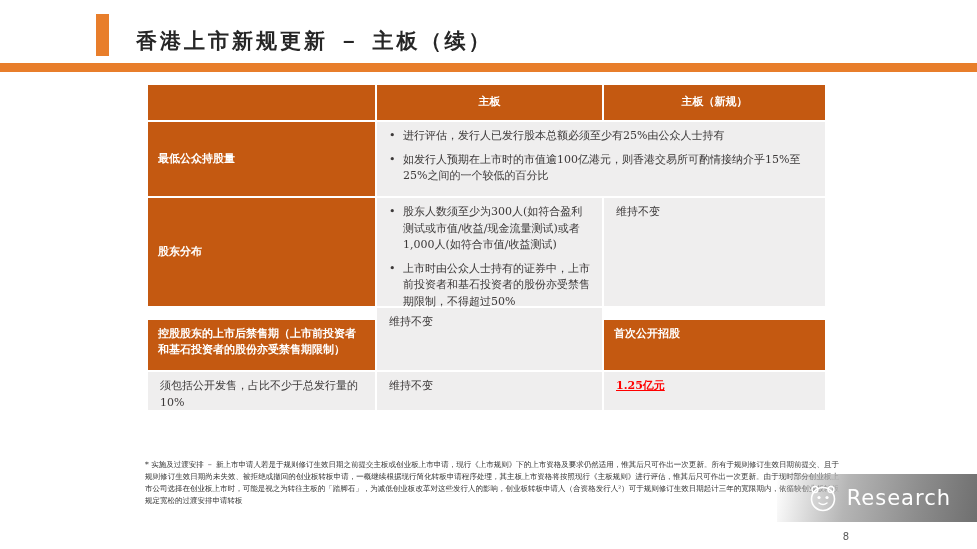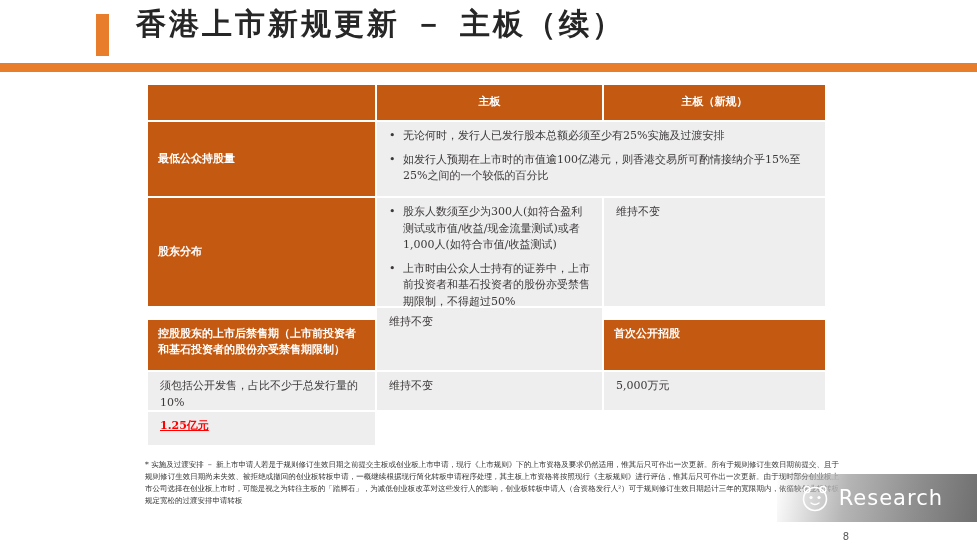--- a/index.html
+++ b/index.html
@@ -9,22 +9,22 @@
     background:#ffffff; position:relative; overflow:hidden;
   }
   .slide { position:absolute; inset:0; background:#fff; }
 
   
   .title-accent {
     position:absolute; left:96px; top:14px; width:13px; height:42px;
     background:#E87E2B;
   }
   .page-title {
-    position:absolute; left:136px; top:4px;
-    font-size:30px; font-weight:bold; color:#262626; letter-spacing:3px;
+    position:absolute; left:136px; top:27px;
+    font-size:21px; font-weight:bold; color:#262626; letter-spacing:3px;
     white-space:nowrap;
   }
   .title-rule {
     position:absolute; left:0; top:63px; width:977px; height:9px;
     background:#E87E2B;
   }
 
   
   .rule-table {
     position:absolute; left:148px; top:85px; width:536px;
@@ -56,21 +56,21 @@
   .footnote {
     position:absolute; left:145px; top:459px; width:694px;
     font-size:7.5px; line-height:12px; color:#333333; text-align:justify;
   }
 
   
   .logo-area {
     position:absolute; right:0; bottom:27px; width:200px; height:48px;
     background:linear-gradient(100deg, rgba(210,210,210,0) 0%, #b5b5b5 35%, #8d8d8d 70%, #6f6f6f 100%);
     display:flex; align-items:center; justify-content:flex-end;
-    padding-right:34px; gap:9px;
+    padding-right:26px; gap:9px;
   }
   .logo-icon { width:30px; height:30px; display:block; }
   .logo-text {
     color:#ffffff; font-size:21px; font-weight:normal;
     font-family:"DejaVu Sans","Liberation Sans",sans-serif; letter-spacing:1px;
   }
   .page-number {
     position:absolute; right:128px; bottom:7px;
     font-size:10px; color:#595959;
     font-family:"DejaVu Sans","Liberation Sans",sans-serif;
@@ -88,21 +88,21 @@
   <div class="rule-table">
 
     <div class="cell hdr"></div>
     <div class="cell hdr">主板</div>
     <div class="cell hdr">主板（新规）</div>
 
     <div class="cell lbl">最低公众持股量</div>
     <div class="cell body-cell span2">
       <div class="bullet">
         <span class="dot">•</span>
-        <span>无论何时，发行人已发行股本总额必须至少有25%实施及过渡安排</span>
+        <span>进行评估，发行人已发行股本总额必须至少有25%由公众人士持有</span>
       </div>
       <div class="bullet">
         <span class="dot">•</span>
         <span>如发行人预期在上市时的市值逾100亿港元，则香港交易所可酌情接纳介乎15%至25%之间的一个较低的百分比</span>
       </div>
     </div>
 
     <div class="cell lbl">股东分布</div>
     <div class="cell body-cell">
       <div class="bullet">
@@ -116,21 +116,20 @@
     </div>
     <div class="cell body-cell">维持不变</div>
 
     <div class="cell lbl top">控股股东的上市后禁售期（上市前投资者和基石投资者的股份亦受禁售期限制）</div>
     <div class="cell body-cell">维持不变</div>
 
     <div class="cell lbl top">首次公开招股</div>
     <div class="cell body-cell">须包括公开发售，占比不少于总发行量的10%</div>
     <div class="cell body-cell">维持不变</div>
 
-    <div class="cell body-cell">5,000万元</div>
     <div class="cell body-cell">
       <span class="red-val">1.25亿元</span>
     </div>
 
   </div>
 
   <div class="footnote">* 实施及过渡安排 － 新上市申请人若是于规则修订生效日期之前提交主板或创业板上市申请，现行《上市规则》下的上市资格及要求仍然适用，惟其后只可作出一次更新。所有于规则修订生效日期前提交、且于规则修订生效日期尚未失效、被拒绝或撤回的创业板转板申请，一概继续根据现行简化转板申请程序处理，其主板上市资格将按照现行《主板规则》进行评估，惟其后只可作出一次更新。由于现时部分创业板上市公司选择在创业板上市时，可能是视之为转往主板的「踏脚石」，为减低创业板改革对这些发行人的影响，创业板转板申请人（合资格发行人²）可于规则修订生效日期起计三年的宽限期内，依循较创业板转板规定宽松的过渡安排申请转板</div>
 
   <div class="logo-area">
     <svg class="logo-icon" viewBox="0 0 30 30">

